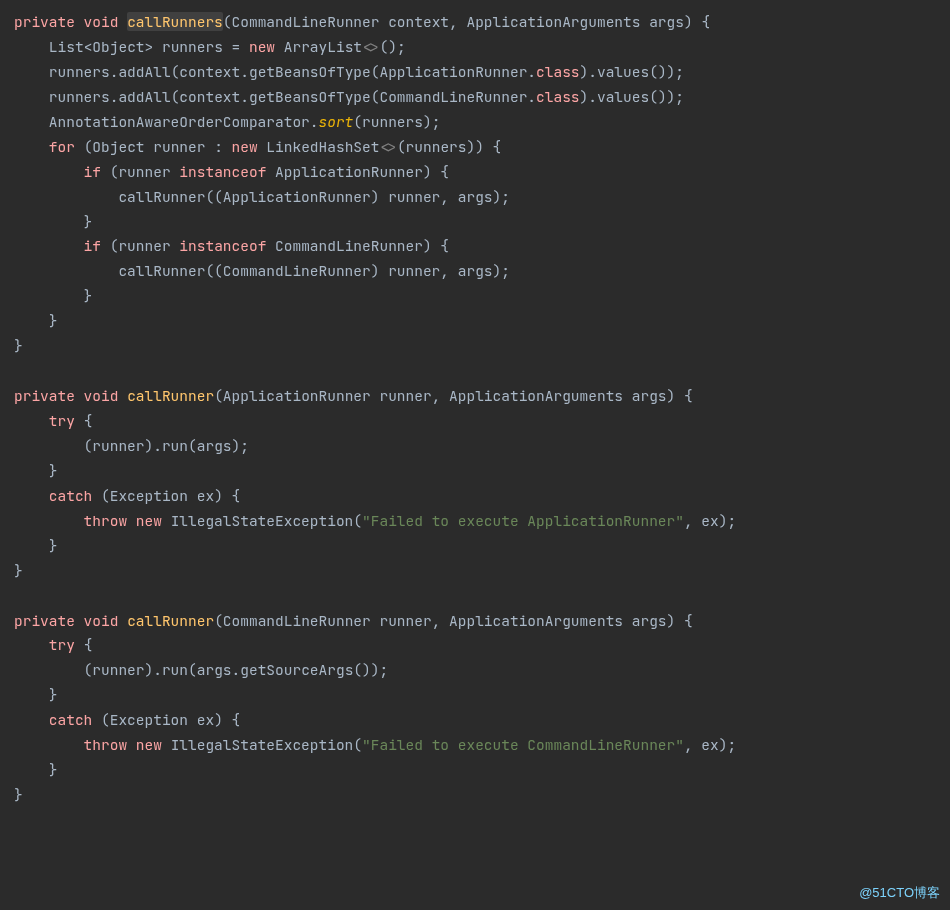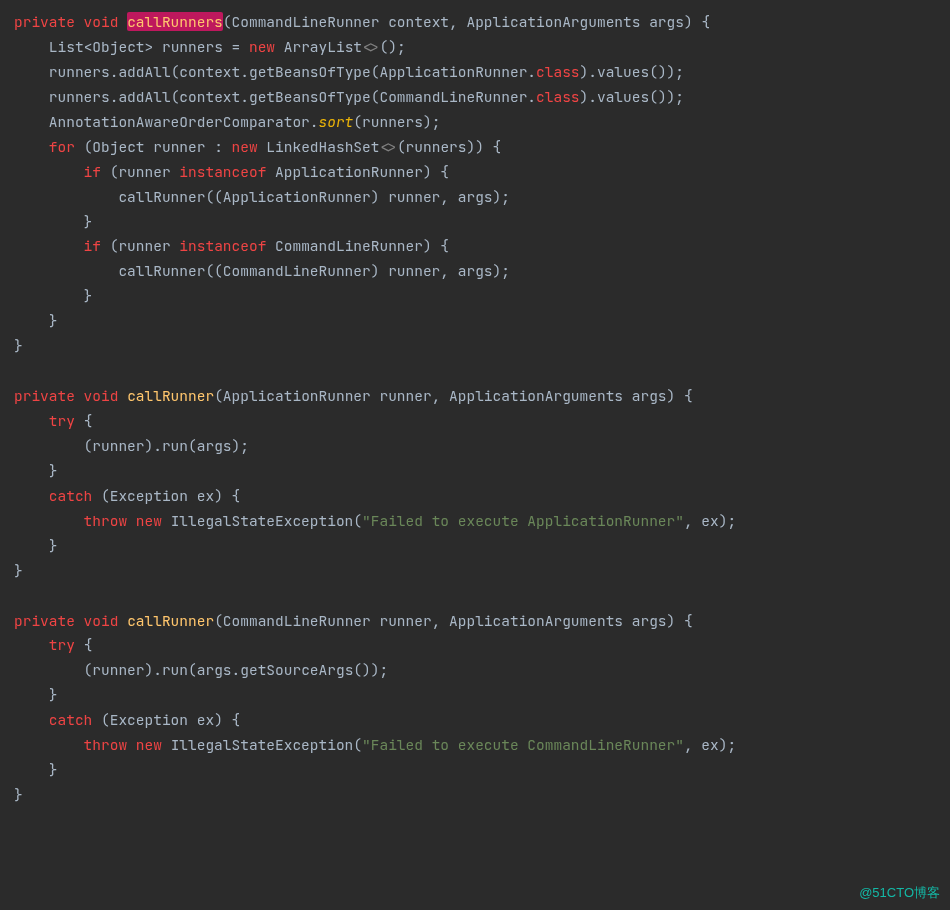--- a/index.html
+++ b/index.html
@@ -12,32 +12,32 @@
     color: #a9b7c6;
     width: 950px;
     height: 910px;
     overflow: hidden;
     position: relative;
   }
   .code-area {
     padding: 10px 14px;
     white-space: pre;
   }
-  .kw    { color: #ef4444; }
+  .kw    { color: #fca5a5; }
   .mname { color: #ffc66d; } 
   .str   { color: #6a8759; }
   .it    { font-style: italic; color: #eab308; }
-  .sel   { background: #be185d; border-radius:2px; }
+  .sel   { background: #404040; border-radius:2px; }
   .g     { color: #808080; } 
   .watermark {
     position: absolute;
     right: 10px;
     bottom: 6px;
     font-size: 13px;
-    color: #14b8a6;
+    color: #7dd3fc;
     font-family: sans-serif;
   }
 </style>
 </head>
 <body>
 
 <div class="code-area"><span class="kw">private</span> <span class="kw">void</span> <span class="mname sel">callRunners</span><span>(</span><span>CommandLineRunner</span> <span>context</span><span>, </span><span>ApplicationArguments</span> <span>args</span><span>)</span> <span>{</span>
     <span>List</span><span>&lt;</span><span>Object</span><span>&gt;</span> <span>runners</span><span> = </span><span class="kw">new</span> <span>ArrayList</span><span class="g">&lt;&gt;</span><span>(</span><span>)</span><span>;</span>
     <span>runners</span><span>.</span><span>addAll</span><span>(</span><span>context</span><span>.</span><span>getBeansOfType</span><span>(</span><span>ApplicationRunner</span><span>.</span><span class="kw">class</span><span>)</span><span>.</span><span>values</span><span>(</span><span>)</span><span>)</span><span>;</span>
     <span>runners</span><span>.</span><span>addAll</span><span>(</span><span>context</span><span>.</span><span>getBeansOfType</span><span>(</span><span>CommandLineRunner</span><span>.</span><span class="kw">class</span><span>)</span><span>.</span><span>values</span><span>(</span><span>)</span><span>)</span><span>;</span>

